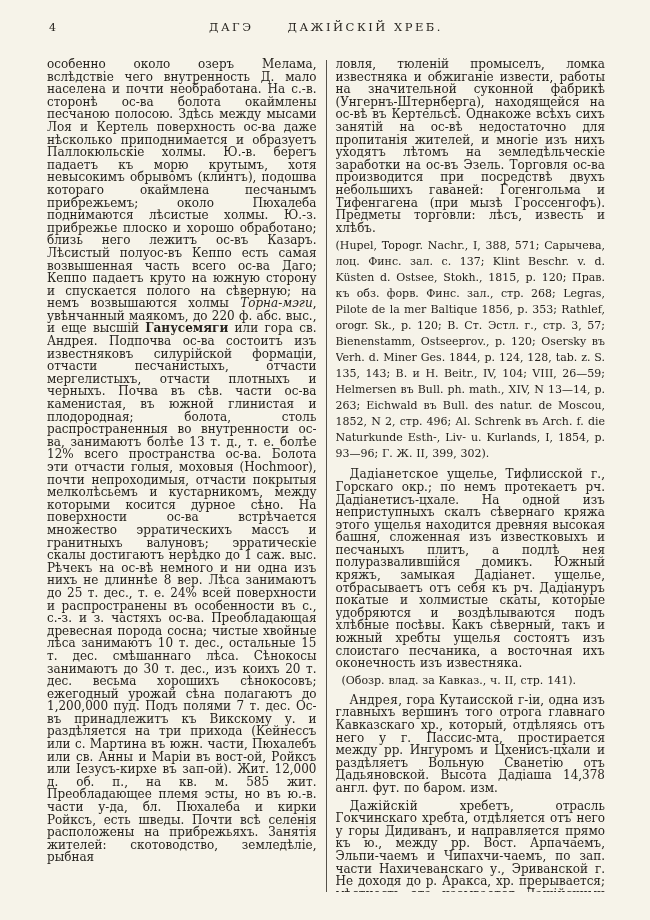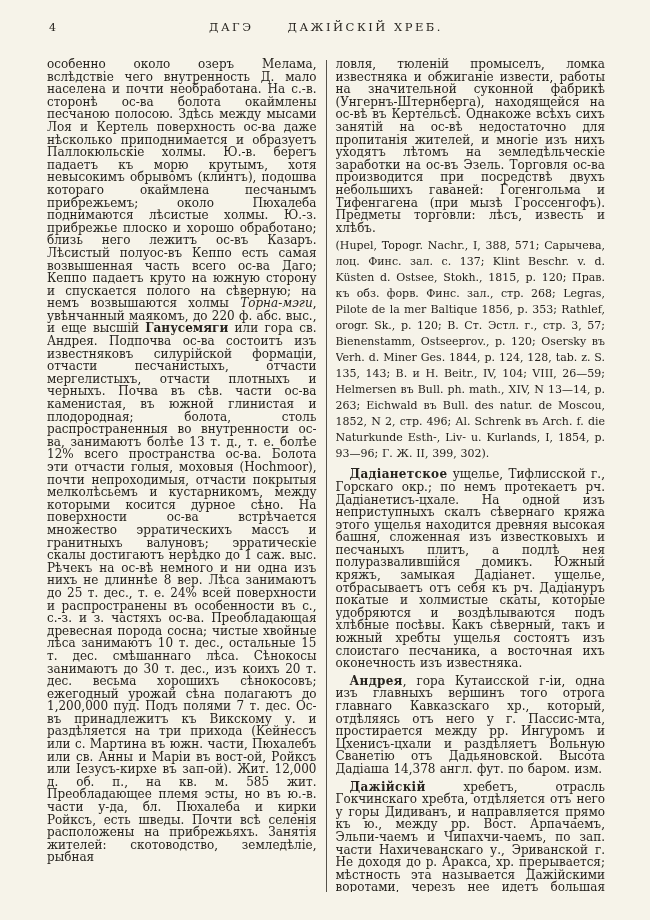--- a/index.html
+++ b/index.html
@@ -72,21 +72,21 @@
   .body-text {
     font-size: 12px;
     line-height: 12.6px;
     word-spacing: 0.5px;
   }
   .entry {
     text-indent: 14px;
     margin-top: 5px;
   }
   .headword {
-    font-weight: bold;
+    font-weight: normal;
     letter-spacing: 0.3px;
   }
   .place { font-style: italic; }
   .bold-place { font-weight: bold; }
   .small-text {
     font-size: 11px;
     line-height: 16px;
     margin: 4px 0 6px 0;
     word-spacing: 0.3px;
   }
@@ -114,20 +114,21 @@
       <p class="body-text"><span>особенно около озеръ Мелама, вслѣдствіе чего внутренность Д. мало населена и почти необработана. На с.-в. сторонѣ ос-ва болота окаймлены песчаною полосою. Здѣсь между мысами Лоя и Кертель поверхность ос-ва даже нѣсколько приподнимается и образуетъ Паллокюльскіе холмы. Ю.-в. берегъ падаетъ къ морю крутымъ, хотя невысокимъ обрывомъ (клинтъ), подошва котораго окаймлена песчанымъ прибрежьемъ; около Пюхалеба поднимаются лѣсистые холмы. Ю.-з. прибрежье плоско и хорошо обработано; близь него лежитъ ос-въ Казаръ. Лѣсистый полуос-въ Кеппо есть самая возвышенная часть всего ос-ва Даго; Кеппо падаетъ круто на южную сторону и спускается полого на сѣверную; на немъ возвышаются холмы </span><span class="place">Торна-мэги</span><span>, увѣнчанный маякомъ, до 220 ф. абс. выс., и еще высшій </span><span class="bold-place">Ганусемяги</span><span> или гора св. Андрея. Подпочва ос-ва состоитъ изъ известняковъ силурійской формаціи, отчасти песчанистыхъ, отчасти мергелистыхъ, отчасти плотныхъ и черныхъ. Почва въ сѣв. части ос-ва каменистая, въ южной глинистая и плодородная; болота, столь распространенныя во внутренности ос-ва, занимаютъ болѣе 13 т. д., т. е. болѣе 12% всего пространства ос-ва. Болота эти отчасти голыя, моховыя (Hochmoor), почти непроходимыя, отчасти покрытыя мелколѣсьемъ и кустарникомъ, между которыми косится дурное сѣно. На поверхности ос-ва встрѣчается множество эрратическихъ массъ и гранитныхъ валуновъ; эрратическіе скалы достигаютъ нерѣдко до 1 саж. выс. Рѣчекъ на ос-вѣ немного и ни одна изъ нихъ не длиннѣе 8 вер. Лѣса занимаютъ до 25 т. дес., т. е. 24% всей поверхности и распространены въ особенности въ с., с.-з. и з. частяхъ ос-ва. Преобладающая древесная порода сосна; чистые хвойные лѣса занимаютъ 10 т. дес., остальные 15 т. дес. смѣшаннаго лѣса. Сѣнокосы занимаютъ до 30 т. дес., изъ коихъ 20 т. дес. весьма хорошихъ сѣнокосовъ; ежегодный урожай сѣна полагаютъ до 1,200,000 пуд. Подъ полями 7 т. дес. Ос-въ принадлежитъ къ Викскому у. и раздѣляется на три прихода (Кейнессъ или с. Мартина въ южн. части, Пюхалебъ или св. Анны и Маріи въ вост-ой, Ройксъ или Іезусъ-кирхе въ зап-ой). Жит. 12,000 д. об. п., на кв. м. 585 жит. Преобладающее племя эсты, но въ ю.-в. части у-да, бл. Пюхалеба и кирки Ройксъ, есть шведы. Почти всѣ селенія расположены на прибрежьяхъ. Занятія жителей: скотоводство, земледѣліе, рыбная</span></p>
     </section>
 
     <div class="divider"></div>
 
     <section class="column">
       <p class="body-text">ловля, тюленій промыселъ, ломка известняка и обжиганіе извести, работы на значительной суконной фабрикѣ (Унгернъ-Штернберга), находящейся на ос-вѣ въ Кертельсѣ. Однакоже всѣхъ сихъ занятій на ос-вѣ недостаточно для пропитанія жителей, и многіе изъ нихъ уходятъ лѣтомъ на земледѣльческіе заработки на ос-въ Эзель. Торговля ос-ва производится при посредствѣ двухъ небольшихъ гаваней: Гогенгольма и Тифенгагена (при мызѣ Гроссенгофъ). Предметы торговли: лѣсъ, известь и хлѣбъ.</p>
       <p class="small-text">(Hupel, Topogr. Nachr., I, 388, 571; Сарычева, лоц. Финс. зал. с. 137; Klint Beschr. v. d. Küsten d. Ostsee, Stokh., 1815, p. 120; Прав. къ обз. форв. Финс. зал., стр. 268; Legras, Pilote de la mer Baltique 1856, p. 353; Rathlef, orogr. Sk., p. 120; В. Ст. Эстл. г., стр. 3, 57; Bienenstamm, Ostseeprov., p. 120; Osersky въ Verh. d. Miner Ges. 1844, p. 124, 128, tab. z. S. 135, 143; В. и H. Beitr., IV, 104; VIII, 26—59; Helmersen въ Bull. ph. math., XIV, N 13—14, p. 263; Eichwald въ Bull. des natur. de Moscou, 1852, N 2, стр. 496; Al. Schrenk въ Arch. f. die Naturkunde Esth-, Liv- u. Kurlands, I, 1854, p. 93—96; Г. Ж. II, 399, 302).</p>
 
       <p class="body-text entry"><span class="headword">Дадіанетское</span><span> ущелье, Тифлисской г., Горскаго окр.; по немъ протекаетъ рч. Дадіанетисъ-цхале. На одной изъ неприступныхъ скалъ сѣвернаго кряжа этого ущелья находится древняя высокая башня, сложенная изъ известковыхъ и песчаныхъ плитъ, а подлѣ нея полуразвалившійся домикъ. Южный кряжъ, замыкая Дадіанет. ущелье, отбрасываетъ отъ себя къ рч. Дадіануръ покатые и холмистые скаты, которые удобряются и воздѣлываются подъ хлѣбные посѣвы. Какъ сѣверный, такъ и южный хребты ущелья состоятъ изъ слоистаго песчаника, а восточная ихъ оконечность изъ известняка.</span></p>
+      <p class="small-text citation">(Обозр. влад. за Кавказ., ч. II, стр. 141).</p>
 
       <p class="body-text entry"><span class="headword">Андрея</span><span>, гора Кутаисской г-іи, одна изъ главныхъ вершинъ того отрога главнаго Кавказскаго хр., который, отдѣляясь отъ него у г. Пассис-мта, простирается между рр. Ингуромъ и Цхенисъ-цхали и раздѣляетъ Вольную Сванетію отъ Дадьяновской. Высота Дадіаша 14,378 англ. фут. по баром. изм.</span></p>
 
       <p class="body-text entry"><span class="headword">Дажійскій</span><span> хребетъ, отрасль Гокчинскаго хребта, отдѣляется отъ него у горы Дидиванъ, и направляется прямо къ ю., между рр. Вост. Арпачаемъ, Эльпи-чаемъ и Чипахчи-чаемъ, по зап. части Нахичеванскаго у., Эриванской г. Не доходя до р. Аракса, хр. прерывается; мѣстность эта называется Дажійскими воротами, черезъ нее идетъ большая дорога изъ г. Нахичевани въ Эривань. Хребетъ не высокъ; главныя вершины: Чалъ, Кюмюрлю, Куртъ-баба и друг.</span></p>
       <p class="small-text citation">(В. Ст. Эриван. г., стр. 32).</p>
     </section>
 
   </main>
 
 </div>

